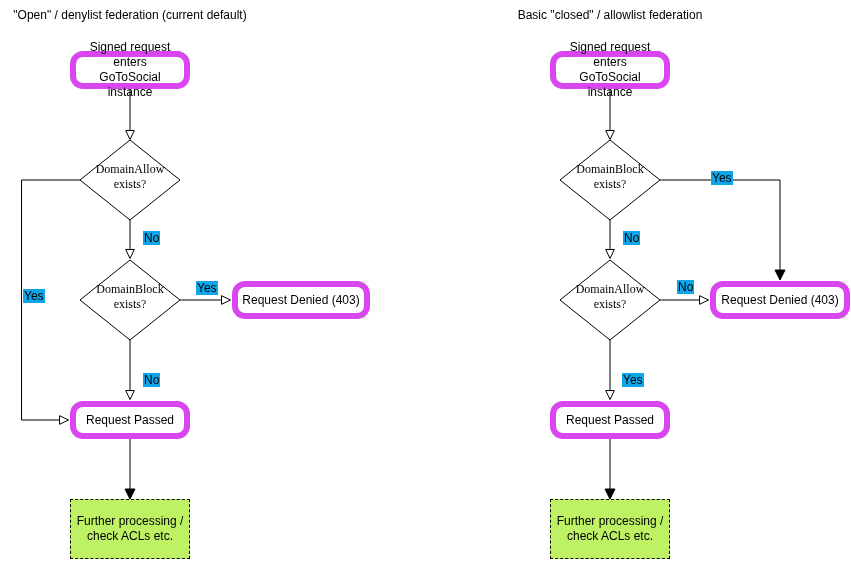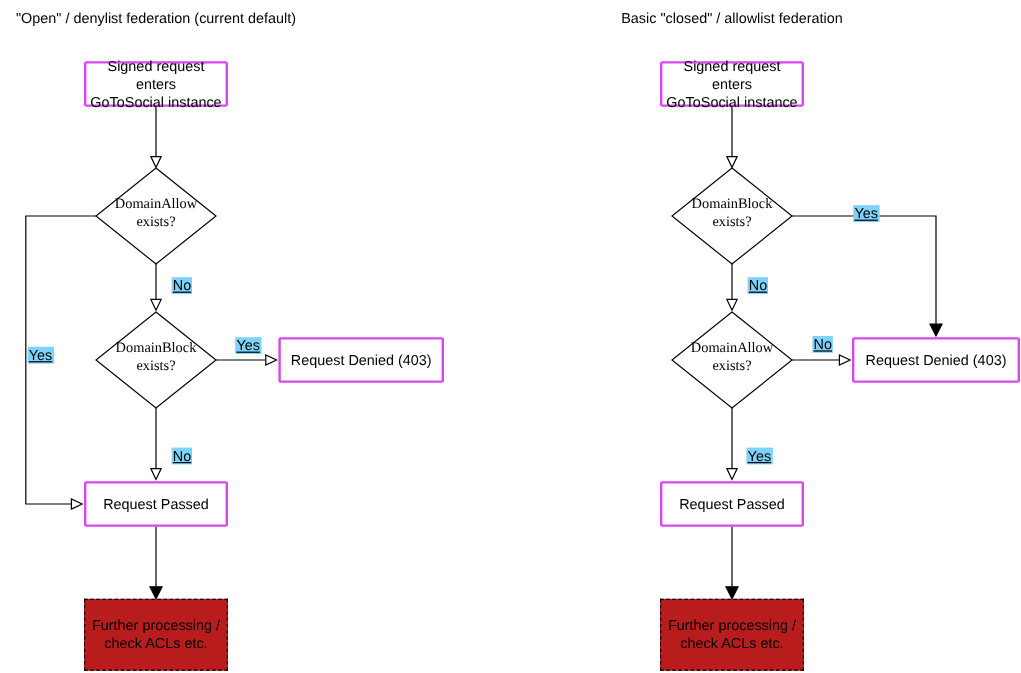--- a/index.html
+++ b/index.html
@@ -29,37 +29,36 @@
     position: absolute;
     box-sizing: border-box;
     display: flex;
     flex-direction: column;
     align-items: center;
     justify-content: center;
     text-align: center;
     line-height: 15px;
   }
   .box {
-    border: 2px solid #d946ef;
-    border-radius: 2px;
+    border: 6px solid #d946ef;
+    border-radius: 13px;
     background: #ffffff;
   }
   .box-dashed {
     border: 1px dashed #000000;
     border-radius: 0;
-    background: #b91c1c;
+    background: #bef264;
   }
   .dlabel { background: transparent; font-family: Liberation Serif, serif; }
   .elabel {
     position: absolute;
-    background: #7dd3fc;
+    background: #0ea5e9;
     line-height: 14px;
     padding: 0 1px;
     white-space: nowrap;
-    text-decoration: underline;
   }
 </style>
 </head>
 <body>
 
 <div class="canvas">
 
   <svg class="edges" width="851" height="561" viewBox="0 0 851 561">
 
     <g>

